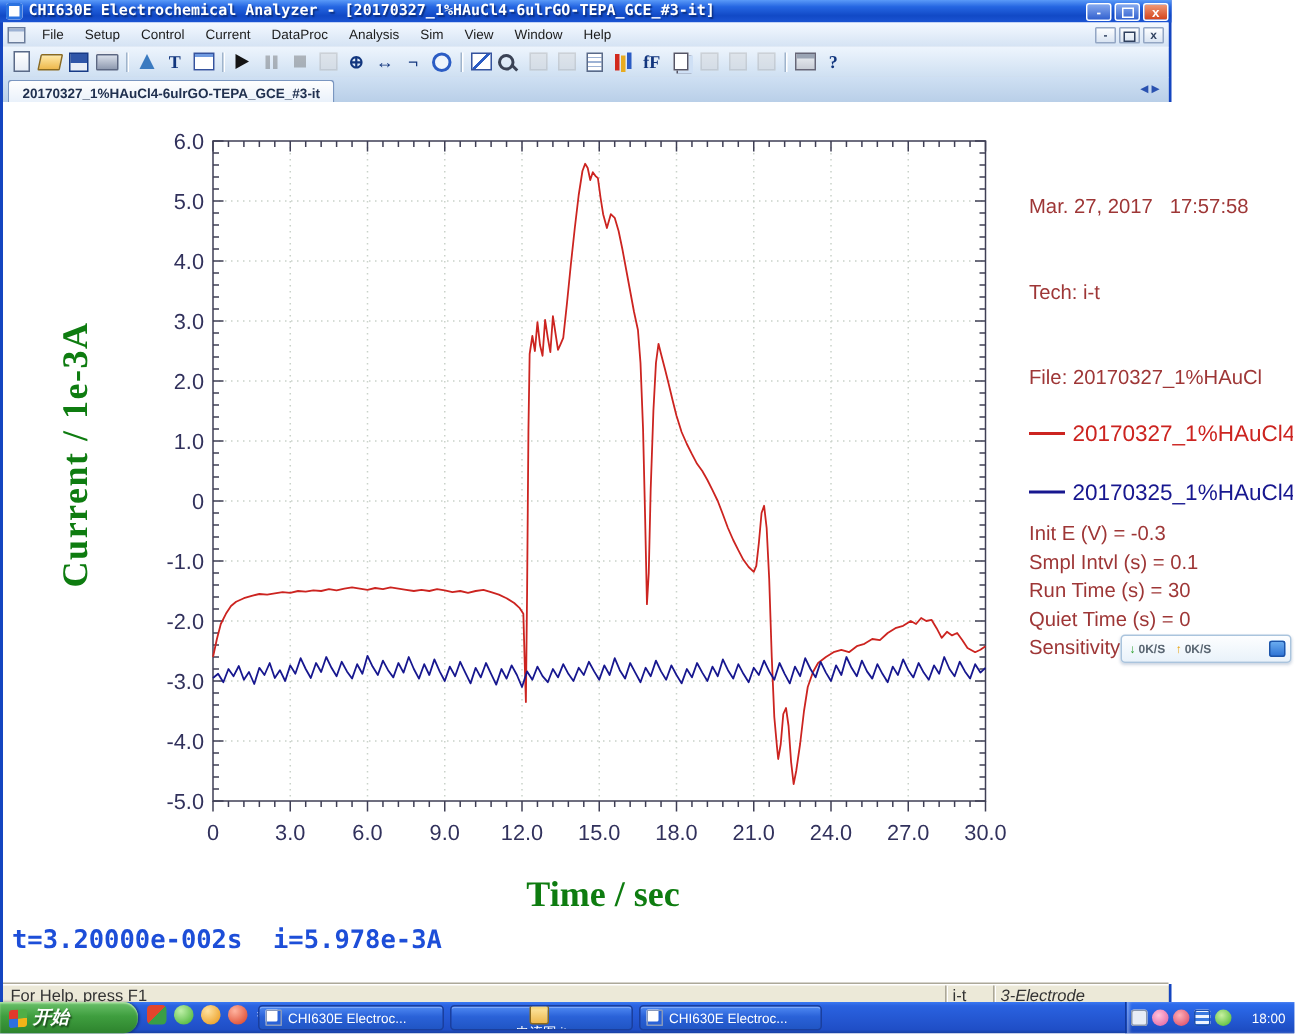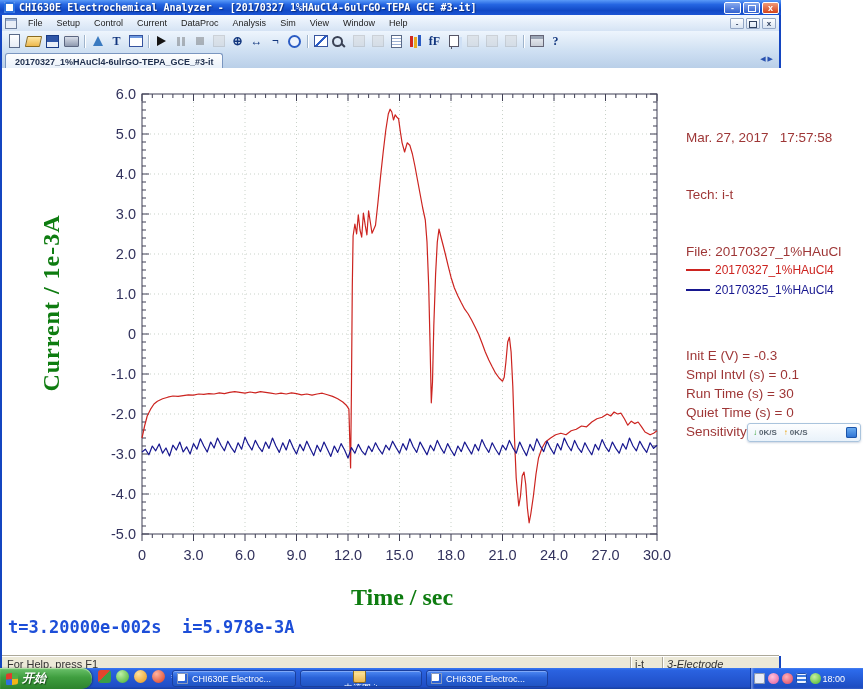--- a/index.html
+++ b/index.html
@@ -89,21 +89,21 @@
   .ytitle{position:absolute;left:-62px;top:221px;width:224px;height:28px;text-align:center;
           transform:rotate(-90deg);font:bold 24px "Liberation Serif",serif;color:#0e7c10;letter-spacing:1px;}
   .xtitle{position:absolute;left:300px;top:516px;width:200px;text-align:center;
           font:bold 24px "Liberation Serif",serif;color:#0e7c10;}
   .readout{position:absolute;left:6px;top:549px;font:bold 17px "DejaVu Sans Mono",monospace;
            color:#1d4ed8;white-space:pre;}
   .info-panel{position:absolute;left:684px;top:22px;width:176px;color:#9e3636;
               font-size:13.5px;line-height:19px;white-space:pre;overflow:hidden;}
   .info-gap{height:9px;}
   .legend{position:absolute;left:684px;top:192px;width:176px;overflow:hidden;}
-  .leg-row{display:flex;align-items:center;height:20px;font-size:12px;white-space:nowrap;}
+  .leg-row{display:flex;align-items:center;height:20px;font-size:15px;white-space:nowrap;margin-top:19px;}
   .leg-dash{width:24px;height:1.5px;margin-right:5px;flex:0 0 auto;}
 
   
   .speed-widget{position:absolute;left:745px;top:355px;width:112px;height:17px;
         background:linear-gradient(#fdfeff,#e9f2fa);border:1px solid #aac4dd;border-radius:3px;
         display:flex;align-items:center;font:bold 8px "Liberation Sans",sans-serif;color:#5a6672;
         box-shadow:0 1px 2px rgba(60,90,140,.25);}
   .spd-down{color:#2da12d;margin:0 2px 0 5px;}
   .spd-up{color:#e8a20c;margin:0 2px 0 7px;}
   .spd-icon{width:11px;height:11px;margin-left:auto;margin-right:3px;border-radius:2px;
@@ -145,21 +145,21 @@
   .task-ico.folder{background:linear-gradient(#ffe9a6,#edb84d);box-shadow:inset 0 2px 0 #f7d87f,0 0 0 1px #8a6a1f;}
   .tray{position:absolute;right:0;top:0;height:21px;width:112px;
         background:linear-gradient(#2e6ef0,#1b49bd);border-left:1px solid #123a9e;
         box-shadow:inset 2px 0 2px rgba(255,255,255,.35);display:flex;align-items:center;}
   .tray-ico{width:11px;height:11px;margin-left:3px;border-radius:2px;}
   .ti-input{background:#e8edf6;box-shadow:inset 0 0 0 1px #8a97ad;}
   .ti-pink1{background:radial-gradient(circle at 40% 35%,#ffc2dc,#e05a9a);border-radius:50%;}
   .ti-pink2{background:radial-gradient(circle at 40% 35%,#ffb0b8,#d8405e);border-radius:50%;}
   .ti-blue{background:repeating-linear-gradient(#eef4ff 0 2px,#3a7ae0 2px 4px);box-shadow:inset 0 0 0 1px #1d4fae;}
   .ti-green{background:radial-gradient(circle at 40% 35%,#c8f0a0,#46b42a);border-radius:50%;}
-  .tray-clock{margin-left:auto;margin-right:18px;color:#fff;font-size:9px;text-align:center;}
+  .tray-clock{margin-left:auto;margin-right:6px;color:#fff;font-size:9px;text-align:center;}
 </style>
 </head>
 <body>
 
 <div class="app-window">
 
   <div class="titlebar">
     <span class="app-icon"></span>
     <span class="title-text">CHI630E Electrochemical Analyzer - [20170327_1%HAuCl4-6ulrGO-TEPA_GCE_#3-it]</span>
     <span class="win-btn">-</span>

